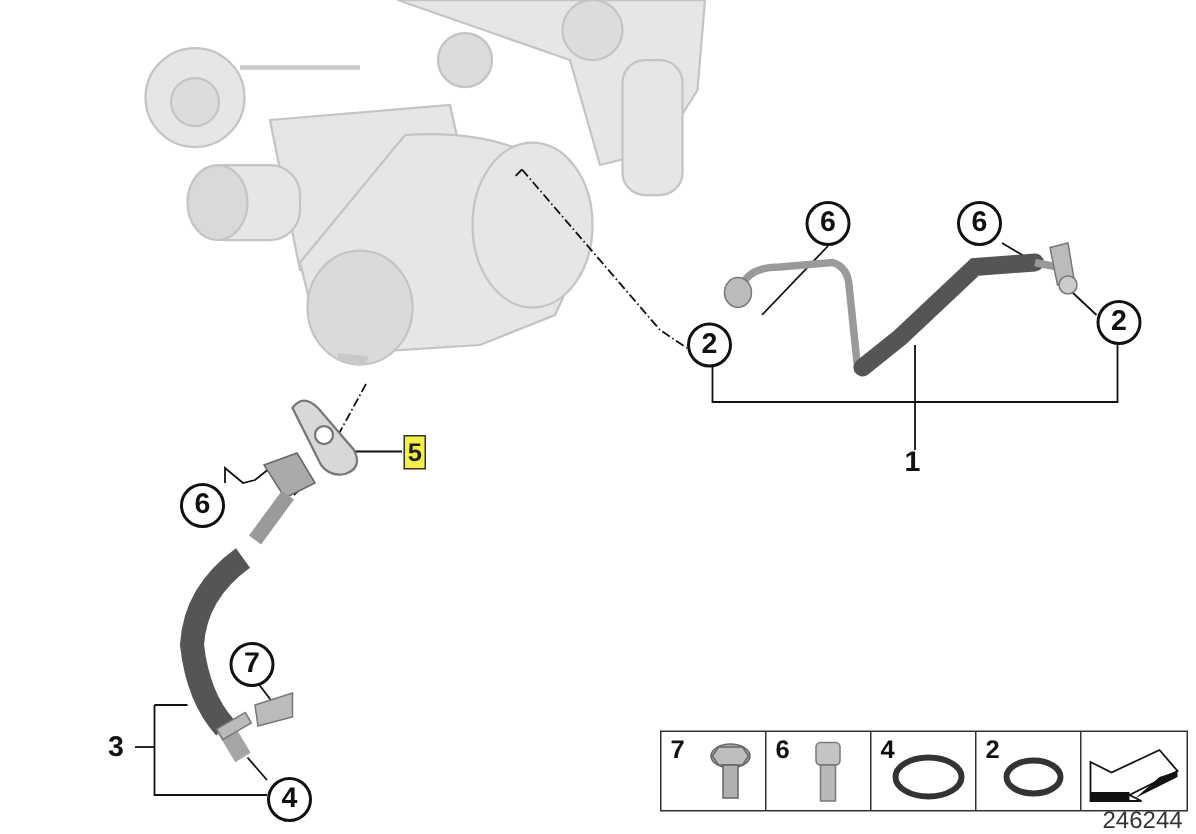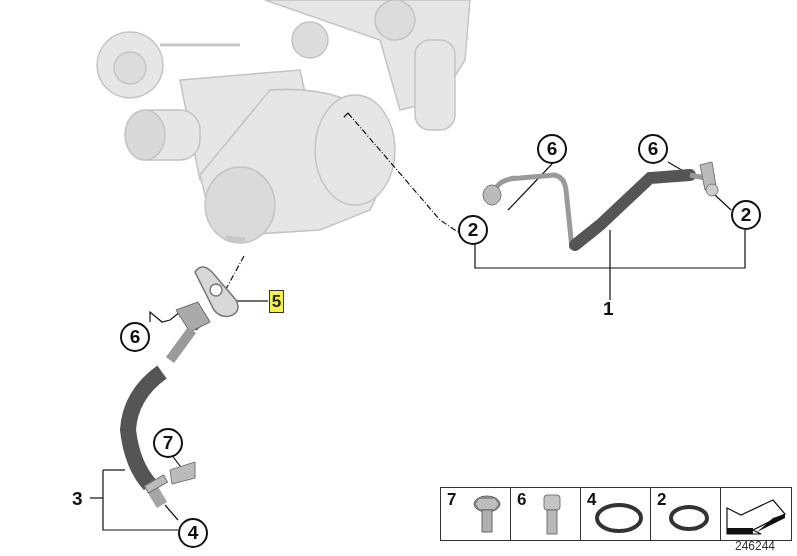--- a/index.html
+++ b/index.html
@@ -8,21 +8,21 @@
   .callout { position:absolute; width:30px; height:30px; border:2px solid #111; border-radius:50%; background:#fff;
     display:flex; align-items:center; justify-content:center; font-weight:bold; font-size:19px; color:#111; box-sizing:border-box; }
   .plain-num { position:absolute; font-weight:bold; font-size:19px; color:#111; }
   .highlight { position:absolute; background:#f4ef4a; border:1px solid #333; font-weight:bold; font-size:17px; color:#222;
     width:13px; height:21px; display:flex; align-items:center; justify-content:center; }
   .legend { position:absolute; left:440px; top:487px; height:52px; display:flex; border:1px solid #333; }
   .legend-cell { width:70px; border-right:1px solid #333; position:relative; box-sizing:border-box; }
   .legend-cell:last-child { border-right:none; }
   .legend-num { position:absolute; left:6px; top:2px; font-weight:bold; font-size:17px; color:#111; }
   .legend-cell svg { position:absolute; left:0; top:0; }
-  .diagram-id { position:absolute; left:735px; top:539px; font-size:12px; color:#333; }
+  .diagram-id { position:absolute; left:735px; top:539px; font-size:16px; color:#333; }
 </style>
 </head>
 <body>
 
 <svg id="diagram" width="797" height="556" viewBox="0 0 797 556">
 
   <g fill="#e6e6e6" stroke="#c4c4c4" stroke-width="1.5">
     <path d="M265 0 L470 0 L465 60 L440 100 L400 110 L380 40 Z"></path>
     <circle cx="130" cy="65" r="33"></circle>
     <circle cx="130" cy="68" r="16" fill="#dcdcdc"></circle>

